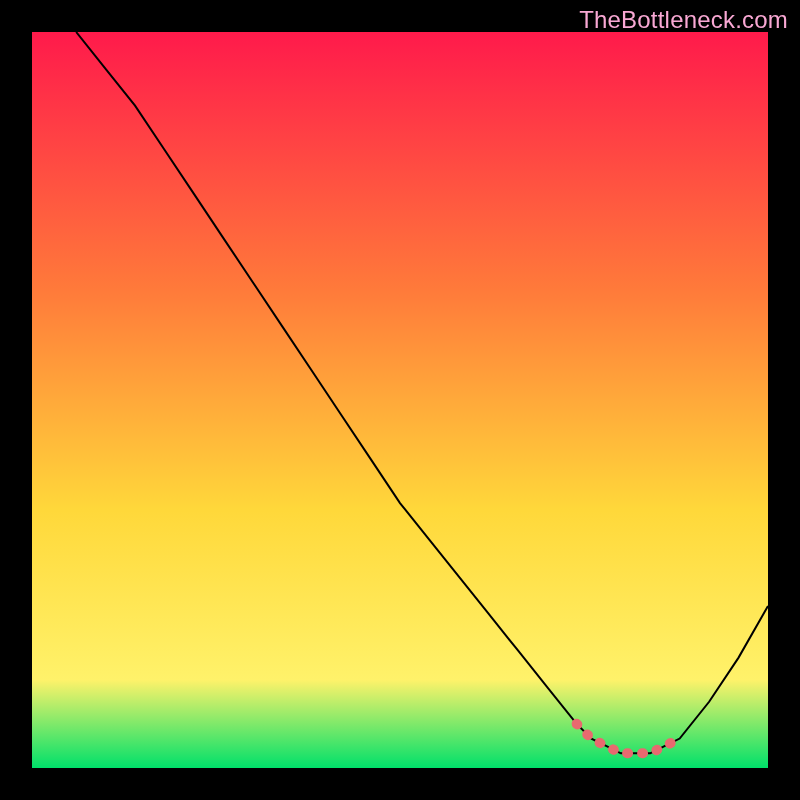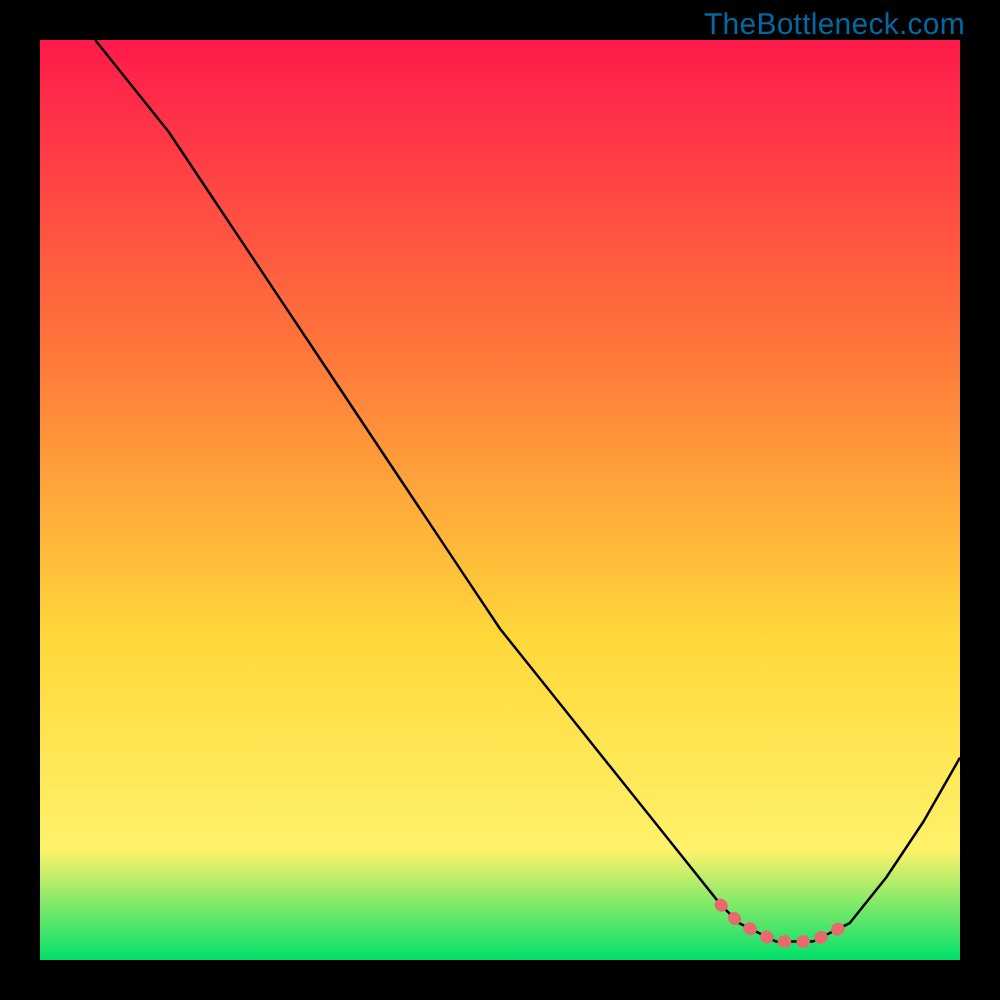--- a/index.html
+++ b/index.html
@@ -6,25 +6,25 @@
   html, body { width: 800px; height: 800px; overflow: hidden; background: #000; }
   .frame {
     position: relative;
     width: 800px;
     height: 800px;
     background: #000;
   }
   .watermark {
     position: absolute;
     top: 6px;
-    right: 28px;
+    right: 12px;
     font-family: Arial, Helvetica, sans-serif;
     font-size: 24px;
     font-weight: 400;
-    color: #0369a1;
+    color: #f9a8d4;
     letter-spacing: 0.2px;
     text-align: center;
   }
   .plot {
     position: absolute;
     left: 32px;
     top: 32px;
     width: 736px;
     height: 736px;
   }

